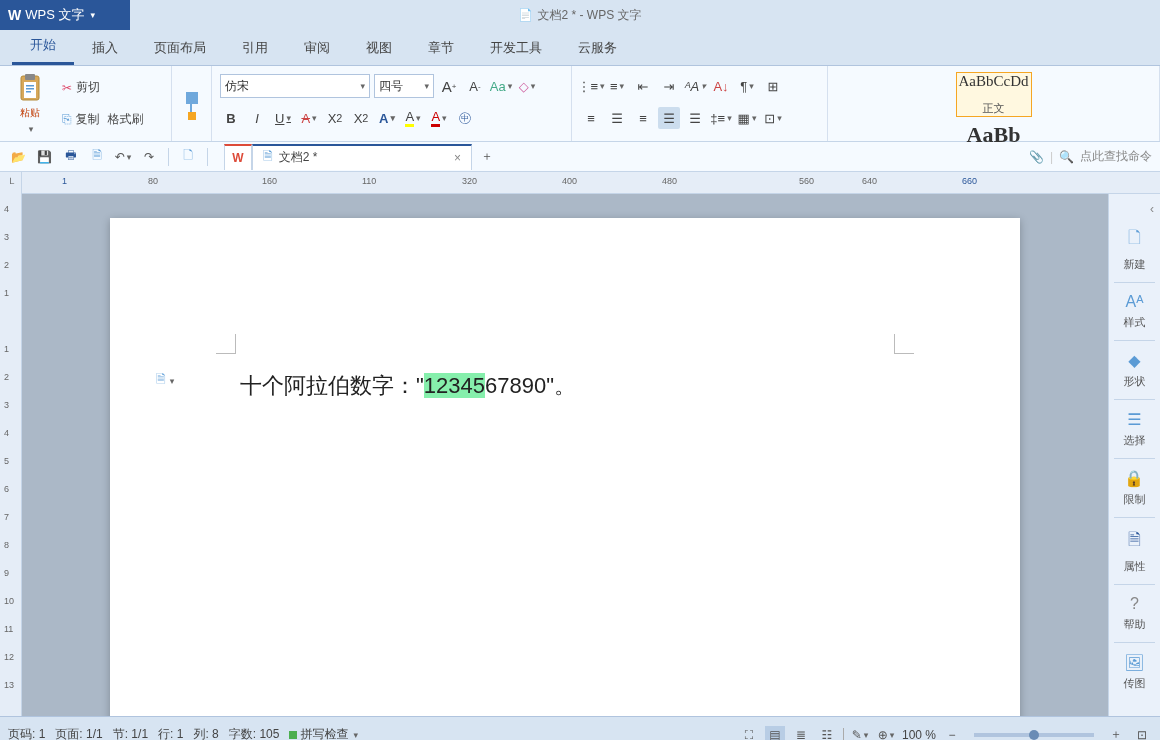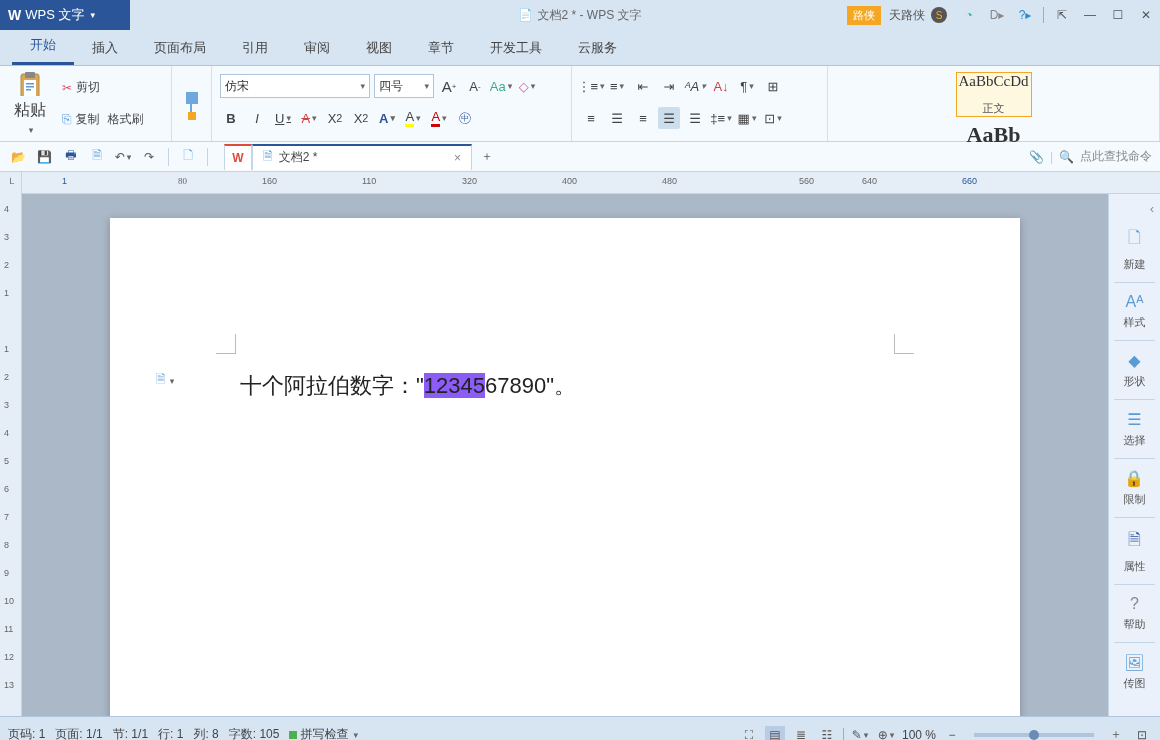--- a/index.html
+++ b/index.html
@@ -62,21 +62,21 @@
 .ruler-v { width:22px; background:#e5edf7; border-right:1px solid #c5d5e8; position:relative;}
 .ruler-v .vtick { position:absolute; left:4px; font-size:9px; color:#666;}
 .canvas-area { flex:1; background:#abb8c7; overflow:auto; position:relative;}
 .page { width:910px; min-height:1000px; background:#fff; margin:24px auto; box-shadow:0 2px 8px rgba(0,0,0,0.25); position:relative; padding:120px 130px;}
 .page-corner { position:absolute; width:20px; height:20px; border:1px solid #bbb;}
 .page-corner.tl { top:116px; left:106px; border-top:none; border-left:none;}
 .page-corner.tr { top:116px; right:106px; border-top:none; border-right:none;}
 .watermark { position:absolute; top:60px; right:60px; font-size:26px; color:#1a8c1a; font-weight:bold; display:flex; align-items:center; gap:6px;}
 .watermark .wm-o { font-size:30px;}
 .doc-line { font-size:22px; font-family:"SimSun"; color:#222; line-height:1.6;}
-.hl { background:#8b5cf6;}
+.hl { background:#86efac;}
 .floating-icon { position:absolute; left:46px; top:152px; display:flex; align-items:center; gap:2px; color:#6fa8dc; cursor:pointer;}
 
 
 .rsidebar { width:52px; background:#eaf1fa; border-left:1px solid #c5d5e8; display:flex; flex-direction:column; align-items:center; padding-top:6px;}
 .rside-item { width:100%; display:flex; flex-direction:column; align-items:center; padding:8px 0; cursor:pointer; color:#555; font-size:11px; gap:4px;}
 .rside-sep { width:80%; height:1px; background:#c5d5e8; margin:2px 0;}
 
 
 .statusbar { height:36px; background:#d7e4f2; border-top:1px solid #b0c4de; display:flex; align-items:center; padding:0 8px; font-size:12px; color:#444;}
 .sb-item { margin-right:10px;}
@@ -96,33 +96,20 @@
 
 <div class="titlebar">
   <div class="app-name">
     <span class="w-icon">W</span>
     <span>WPS 文字</span>
     <span class="dd-arr" style="color:#fff;">▾</span>
   </div>
   <div class="title-center">
     <span>📄</span>
     <span>文档2 * - WPS 文字</span>
-  </div>
-  <div class="title-right">
-    <span class="badge">路侠</span>
-    <span class="user-label">天路侠</span>
-    <span class="circle-ic" style="background:#555;color:#f5a623;display:flex;align-items:center;justify-content:center;font-size:10px;">S</span>
-    <span class="win-btn" style="color:#26c281;">◔</span>
-    <span class="win-btn" style="color:#888;">D▸</span>
-    <span class="win-btn" style="color:#2a8dd4;">?▸</span>
-    <span style="width:1px;height:16px;background:#aaa;margin:0 4px;"></span>
-    <span class="win-btn">⇱</span>
-    <span class="win-btn">―</span>
-    <span class="win-btn">☐</span>
-    <span class="win-btn">✕</span>
   </div>
 </div>
 
 <div class="menu-tabs" id="menu-tabs">
     <div class="menu-tab active">开始</div>
     <div class="menu-tab">插入</div>
     <div class="menu-tab">页面布局</div>
     <div class="menu-tab">引用</div>
     <div class="menu-tab">审阅</div>
     <div class="menu-tab">视图</div>
@@ -135,21 +122,21 @@
   <div class="ribbon-group rg-clipboard">
     <div class="big-paste">
       <svg width="26" height="28">
           <rect x="4" y="2" width="18" height="24" rx="2" fill="#d7a85a" stroke="#b38a3a"></rect>
           <rect x="8" y="0" width="10" height="6" rx="1" fill="#888"></rect>
           <rect x="7" y="8" width="12" height="16" fill="#fff"></rect>
           <rect x="9" y="11" width="8" height="1.5" fill="#5b9bd5"></rect>
           <rect x="9" y="14" width="8" height="1.5" fill="#5b9bd5"></rect>
           <rect x="9" y="17" width="5" height="1.5" fill="#5b9bd5"></rect>
         </svg>
-      <span style="font-size:16px;color:#404040;">粘贴</span>
+      <span style="font-size:10px;color:#c2410c;">粘贴</span>
       <span class="dd-arr">▾</span>
     </div>
     <div class="small-col">
       <div class="small-btn">
           <span style="color:#d46;">✂</span>
           <span>剪切</span>
         </div>
       <div style="display:flex;gap:8px;">
         <div class="small-btn">
             <span style="color:#5b9bd5;">⎘</span>
@@ -270,21 +257,21 @@
     <span style="color:#ccc;">|</span>
     <span>🔍</span>
     <span style="color:#888;">点此查找命令</span>
   </div>
 </div>
 
 <div class="ruler-h">
   <div class="ruler-corner">└</div>
   <div class="ruler-scale" id="ruler-h">
       <div class="ruler-tick" style="left: 40px; color: rgb(42, 86, 153);">1</div>
-      <div class="ruler-tick" style="left: 156px; color: rgb(102, 102, 102); font-family: Liberation Serif, serif;">80</div>
+      <div class="ruler-tick" style="left: 126px; color: rgb(102, 102, 102);">80</div>
       <div class="ruler-tick" style="left: 240px; color: rgb(102, 102, 102);">160</div>
       <div class="ruler-tick" style="left: 340px; color: rgb(102, 102, 102);">110</div>
       <div class="ruler-tick" style="left: 440px; color: rgb(102, 102, 102);">320</div>
       <div class="ruler-tick" style="left: 540px; color: rgb(102, 102, 102);">400</div>
       <div class="ruler-tick" style="left: 640px; color: rgb(102, 102, 102);">480</div>
       <div class="ruler-tick" style="left: 740px; color: rgb(102, 102, 102); padding-left: 37px;">560</div>
       <div class="ruler-tick" style="left: 840px; color: rgb(102, 102, 102);">640</div>
       <div class="ruler-tick" style="left: 940px; color: rgb(42, 86, 153);">660</div>
     </div>
 </div>

